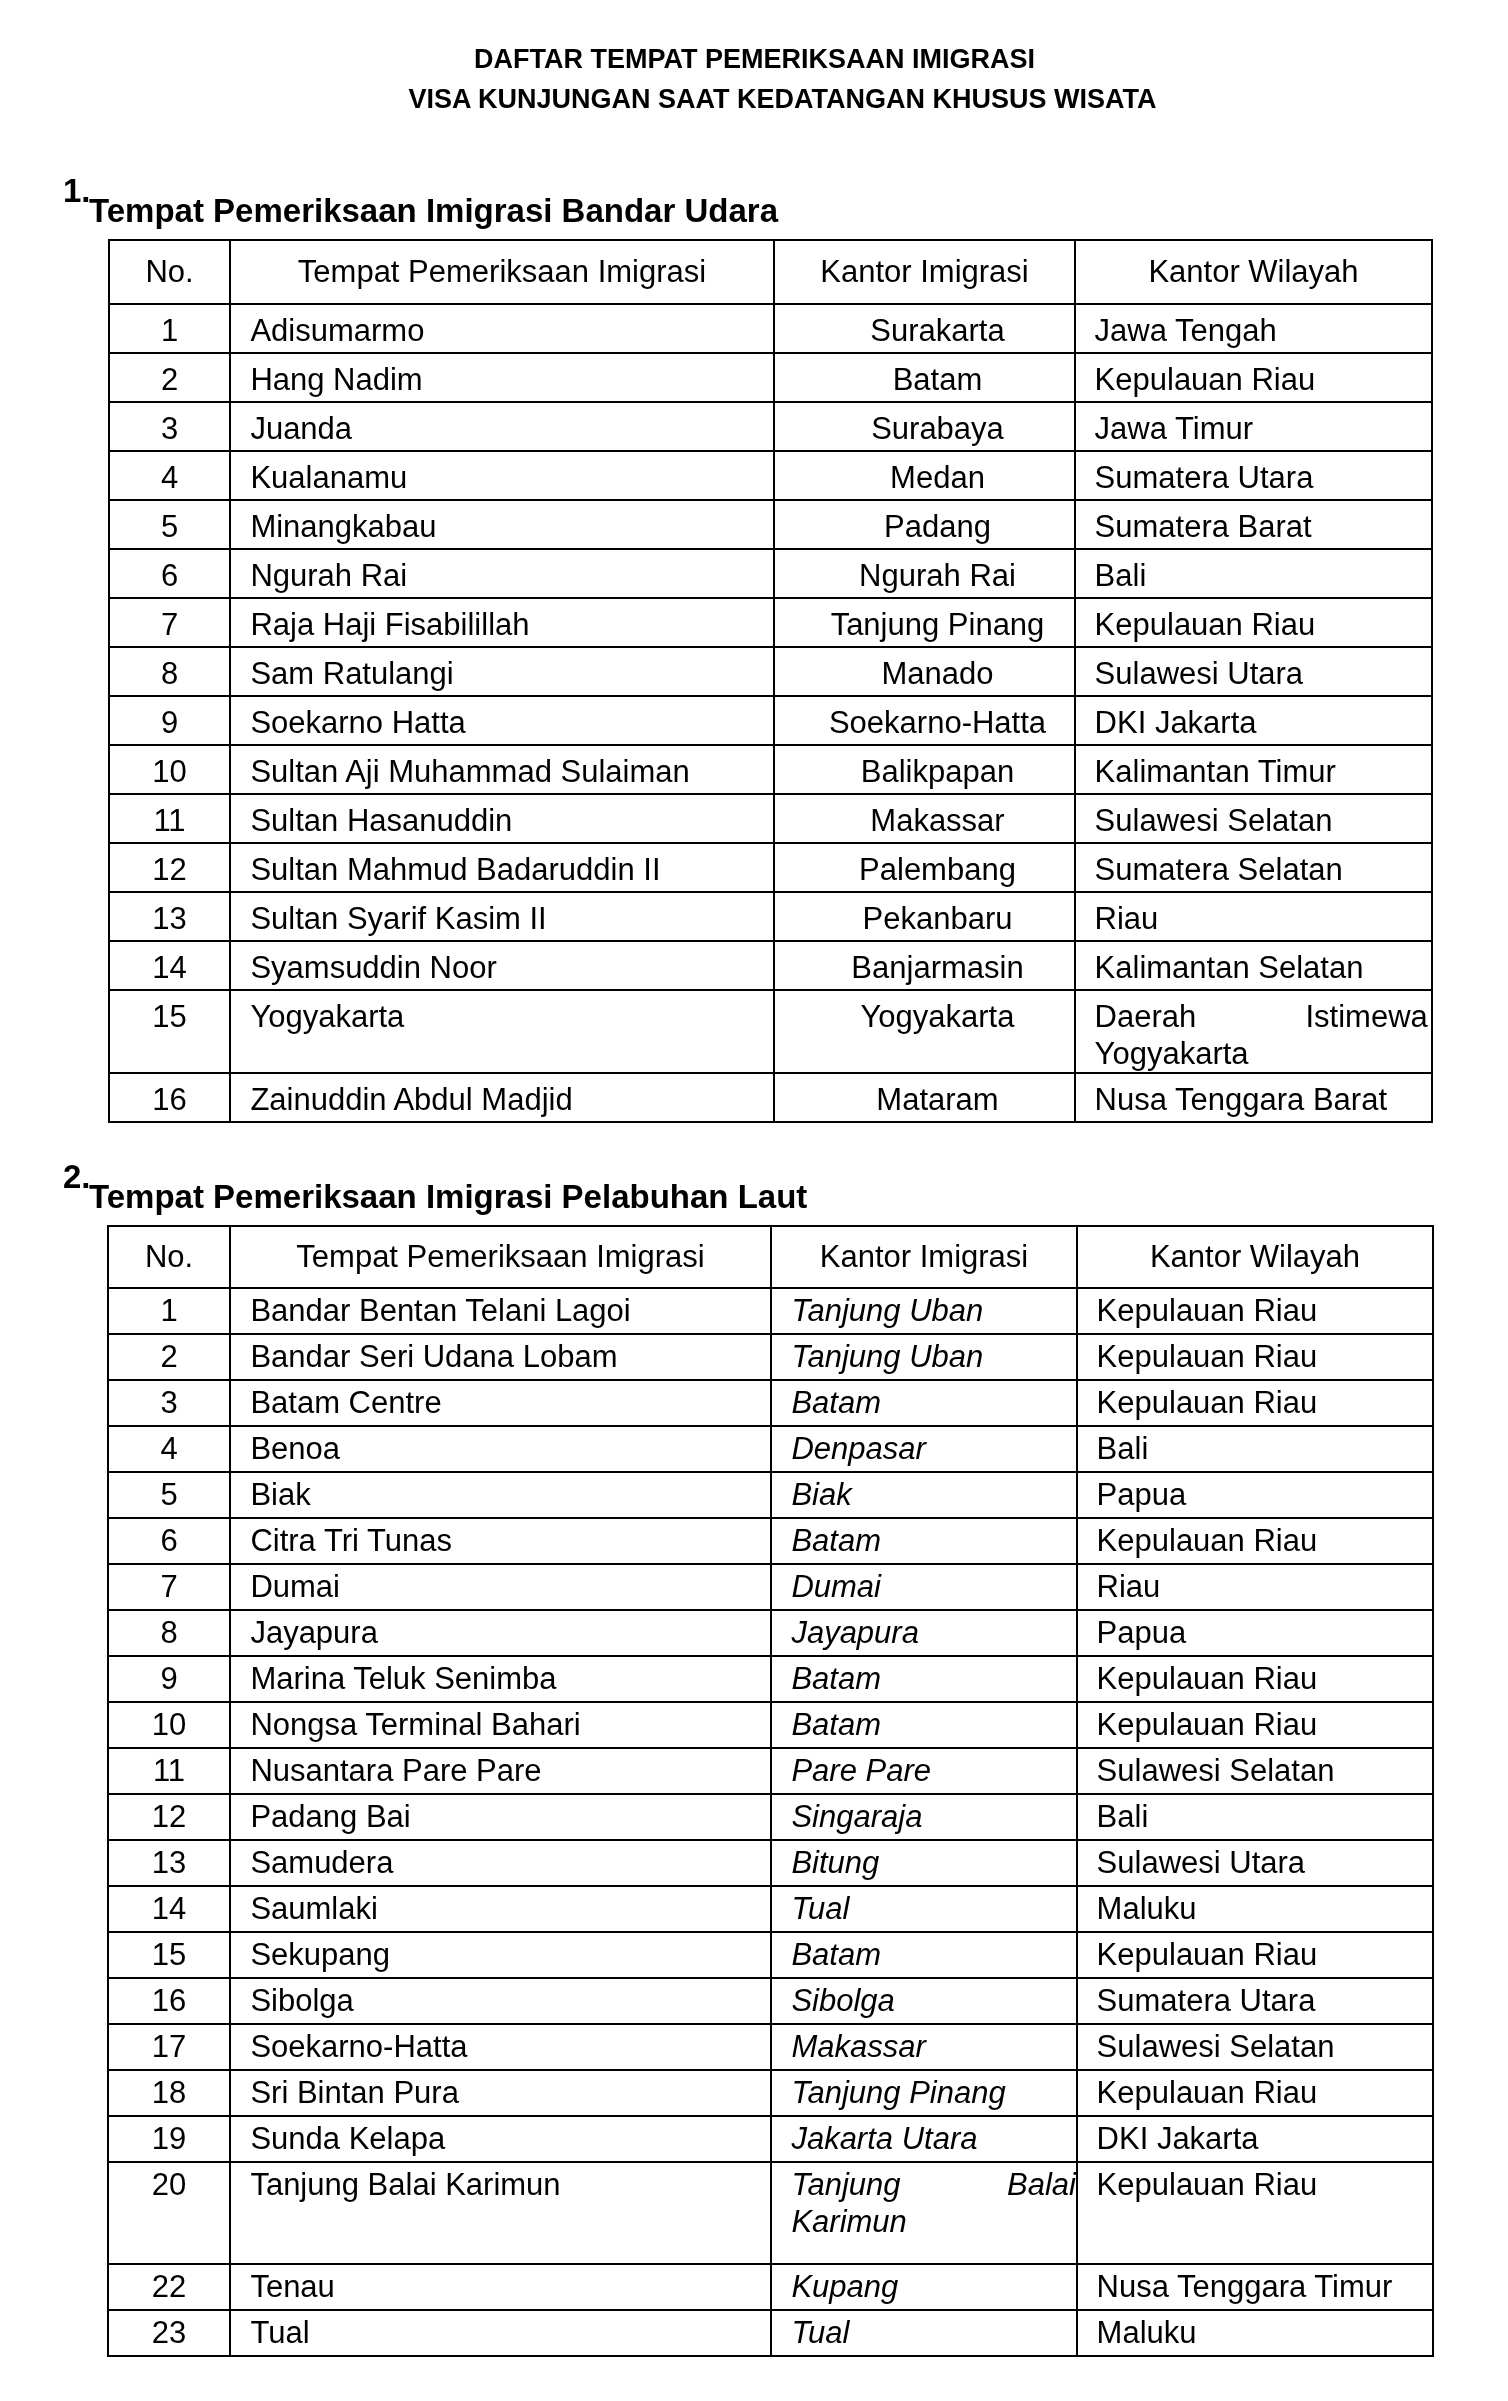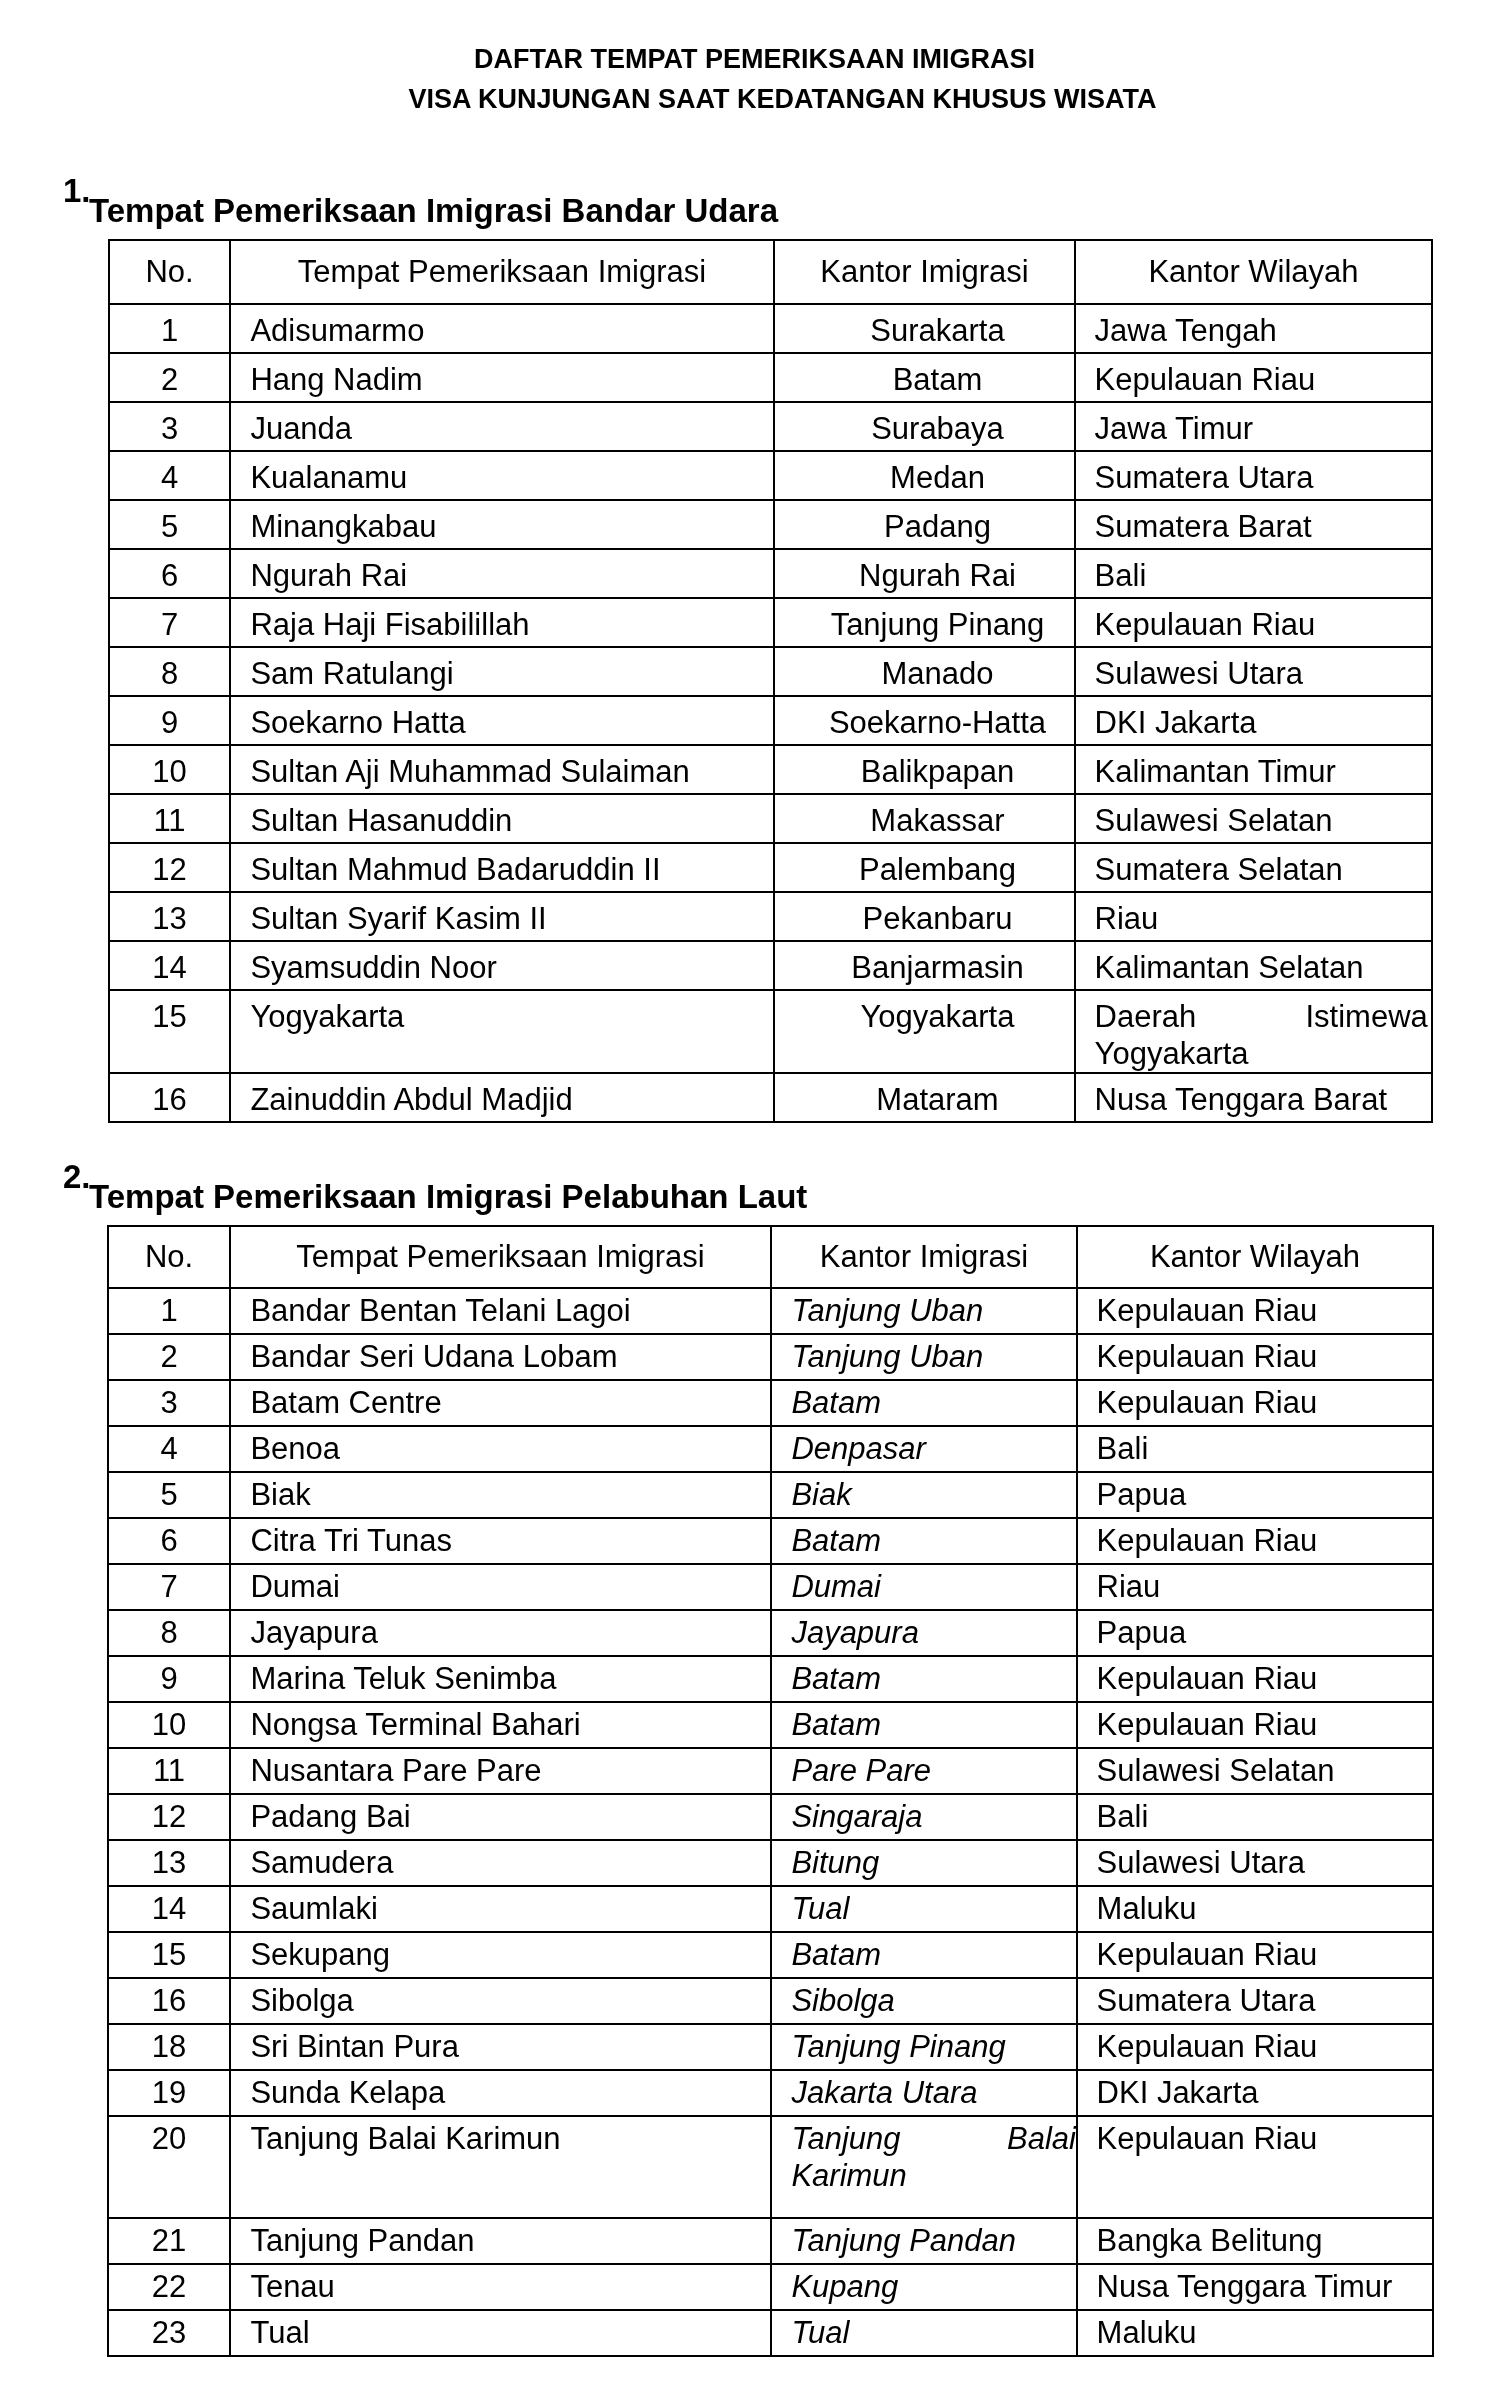--- a/index.html
+++ b/index.html
@@ -532,20 +532,34 @@
         </td>
         <td class="c3">
           <div class="cell">Sibolga</div>
         </td>
         <td class="c4">
           <div class="cell">Sumatera Utara</div>
         </td>
       </tr>
       <tr class="row">
         <td class="no">
+          <div class="cell">17</div>
+        </td>
+        <td class="c2">
+          <div class="cell">Soekarno-Hatta</div>
+        </td>
+        <td class="c3">
+          <div class="cell">Makassar</div>
+        </td>
+        <td class="c4">
+          <div class="cell">Sulawesi Selatan</div>
+        </td>
+      </tr>
+      <tr class="row">
+        <td class="no">
           <div class="cell">18</div>
         </td>
         <td class="c2">
           <div class="cell">Sri Bintan Pura</div>
         </td>
         <td class="c3">
           <div class="cell">Tanjung Pinang</div>
         </td>
         <td class="c4">
           <div class="cell">Kepulauan Riau</div>
@@ -570,34 +584,20 @@
           <div class="cell">20</div>
         </td>
         <td class="c2">
           <div class="cell">Tanjung Balai Karimun</div>
         </td>
         <td class="c3 wrap">
           <div class="cell">Tanjung Balai Karimun</div>
         </td>
         <td class="c4">
           <div class="cell">Kepulauan Riau</div>
-        </td>
-      </tr>
-      <tr class="row">
-        <td class="no">
-          <div class="cell">21</div>
-        </td>
-        <td class="c2">
-          <div class="cell">Tanjung Pandan</div>
-        </td>
-        <td class="c3">
-          <div class="cell">Tanjung Pandan</div>
-        </td>
-        <td class="c4">
-          <div class="cell">Bangka Belitung</div>
         </td>
       </tr>
       <tr class="row">
         <td class="no">
           <div class="cell">22</div>
         </td>
         <td class="c2">
           <div class="cell">Tenau</div>
         </td>
         <td class="c3">

